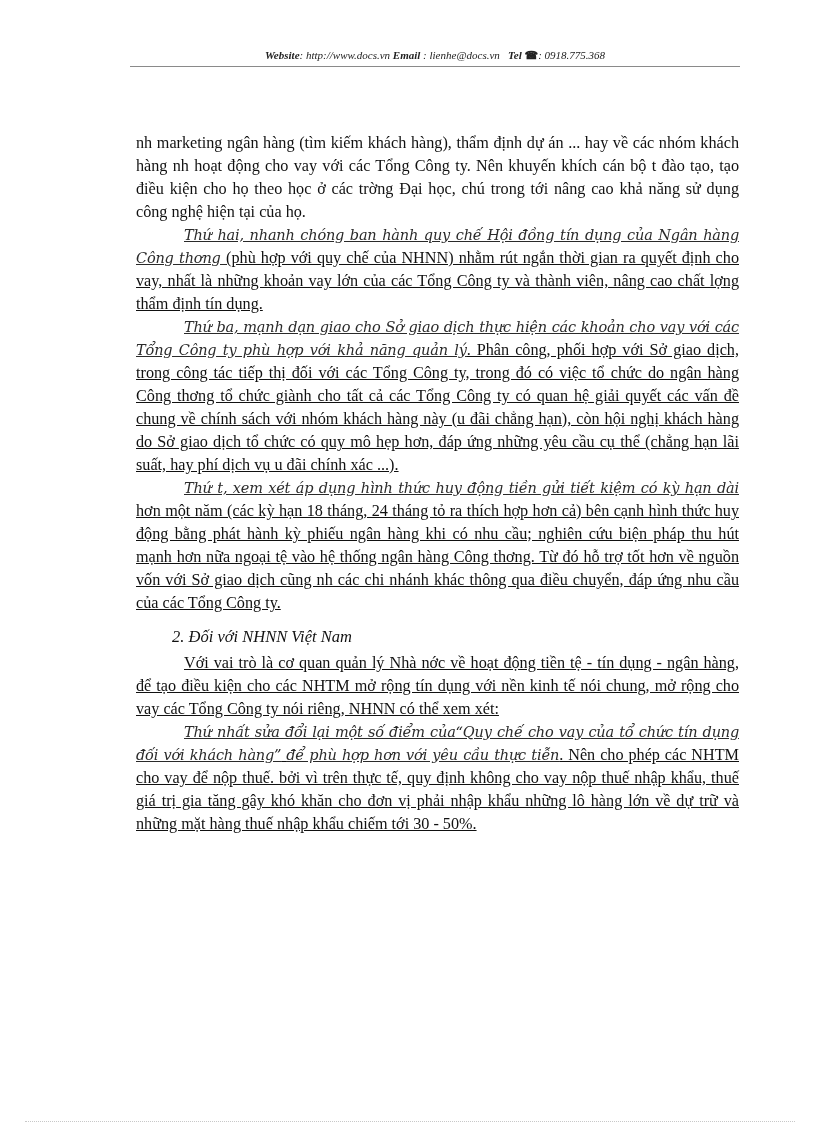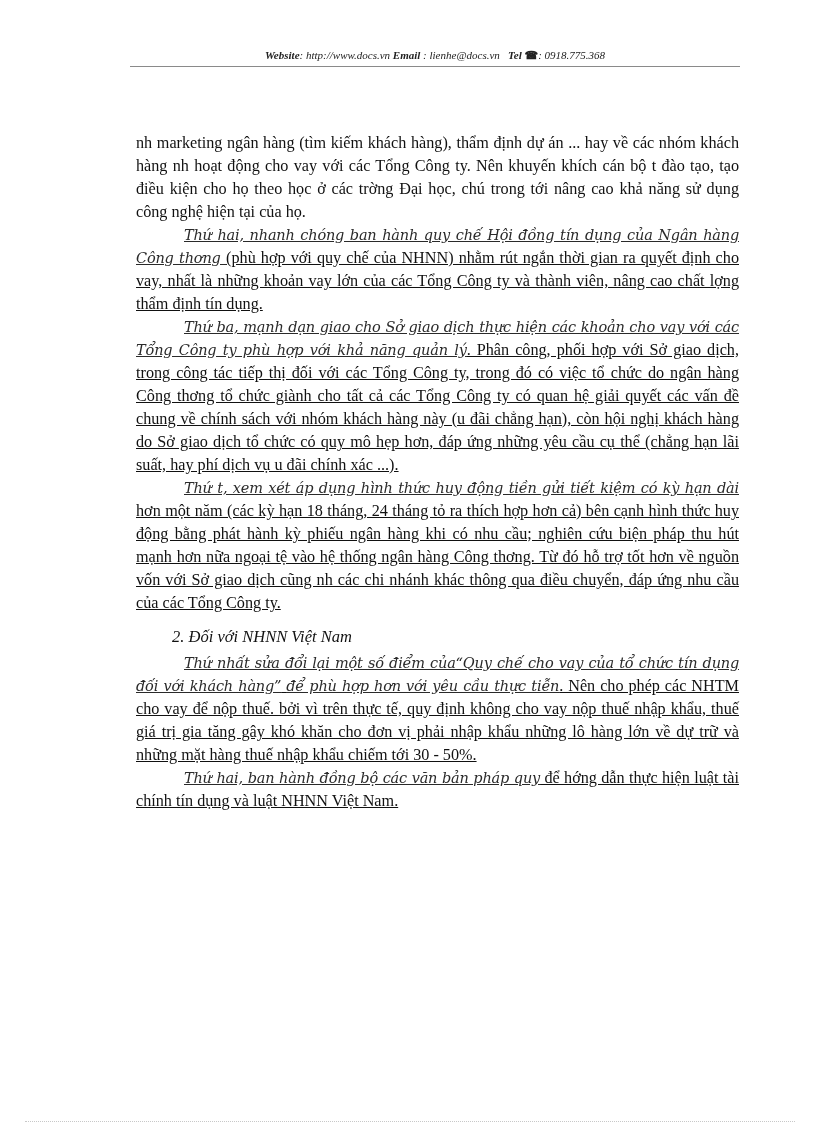--- a/index.html
+++ b/index.html
@@ -93,20 +93,20 @@
 
   <p class="indent"><span class="ul">Thứ hai, nhanh chóng ban hành quy chế Hội đồng tín dụng của Ngân hàng Công thơng </span><span> (phù hợp với quy chế của NHNN) nhằm rút ngắn thời gian ra quyết định cho vay, nhất là những khoản vay lớn của các Tổng Công ty và thành viên, nâng cao chất lợng   thẩm định tín dụng.</span></p>
 
   <p class="indent"><span class="ul">Thứ ba, mạnh dạn giao cho Sở giao dịch thực hiện các khoản cho vay với các Tổng Công ty phù hợp với khả năng quản lý</span><span>. Phân công, phối hợp với Sở giao dịch, trong công tác tiếp thị đối với các Tổng Công ty, trong đó có việc tổ chức do ngân hàng Công thơng   tổ chức giành cho tất cả các Tổng Công ty có quan hệ giải quyết các vấn đề chung về chính sách với nhóm khách hàng này (u   đãi chẳng hạn), còn hội nghị khách hàng do Sở giao dịch tổ chức có quy mô hẹp hơn, đáp ứng những yêu cầu cụ thể (chẳng hạn lãi suất, hay phí dịch vụ u   đãi chính xác ...).</span></p>
 
   <p class="indent"><span class="ul">Thứ t,   xem xét áp dụng hình thức huy động tiền gửi tiết kiệm có kỳ hạn dài</span><span> hơn một năm (các kỳ hạn 18 tháng, 24 tháng tỏ ra thích hợp hơn cả) bên cạnh hình thức huy động bằng phát hành kỳ phiếu ngân hàng khi có nhu cầu; nghiên cứu biện pháp thu hút mạnh hơn nữa ngoại tệ vào hệ thống ngân hàng Công thơng.   Từ đó hỗ trợ tốt hơn về nguồn vốn với Sở giao dịch cũng nh   các chi nhánh khác thông qua điều chuyển, đáp ứng nhu cầu của các Tổng Công ty.</span></p>
 
   <div class="gap"></div>
   <p class="section-heading">2. Đối với NHNN Việt Nam</p>
 
+  <p class="indent">Với vai trò là cơ quan quản lý Nhà nớc   về hoạt động tiền tệ - tín dụng - ngân hàng, để tạo điều kiện cho các NHTM mở rộng tín dụng với nền kinh tế nói chung, mở rộng cho vay các Tổng Công ty nói riêng, NHNN có thể xem xét:</p>
 
   <p class="indent"><span class="ul">Thứ nhất sửa đổi lại một số điểm của</span><span class="ul">“Quy chế cho vay của tổ chức tín dụng đối với khách hàng”</span> <span class="ul">để phù hợp hơn với yêu cầu thực tiễn</span><span>. Nên cho phép các NHTM cho vay để nộp thuế. bởi vì trên thực tế, quy định không cho vay nộp thuế nhập khẩu, thuế giá trị gia tăng gây khó khăn cho đơn vị phải nhập khẩu những lô hàng lớn về dự trữ và những mặt hàng thuế nhập khẩu chiếm tới 30 - 50%.</span></p>
 
-  <p class="indent"><span class="ul">Thứ hai, ban hành đồng bộ các văn bản pháp quy</span><span> để hớng   dẫn thực hiện luật tài chính tín dụng và luật NHNN Việt Nam.</span></p>
 </div>
 
 <div class="page-number">79</div>
 <div class="footer-rule"></div>
 
 </body></html>

